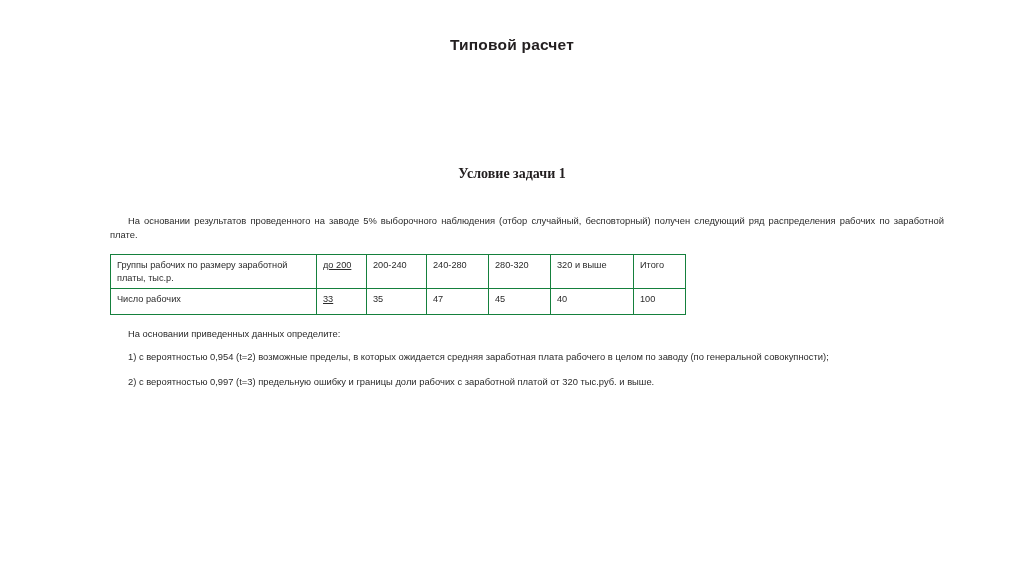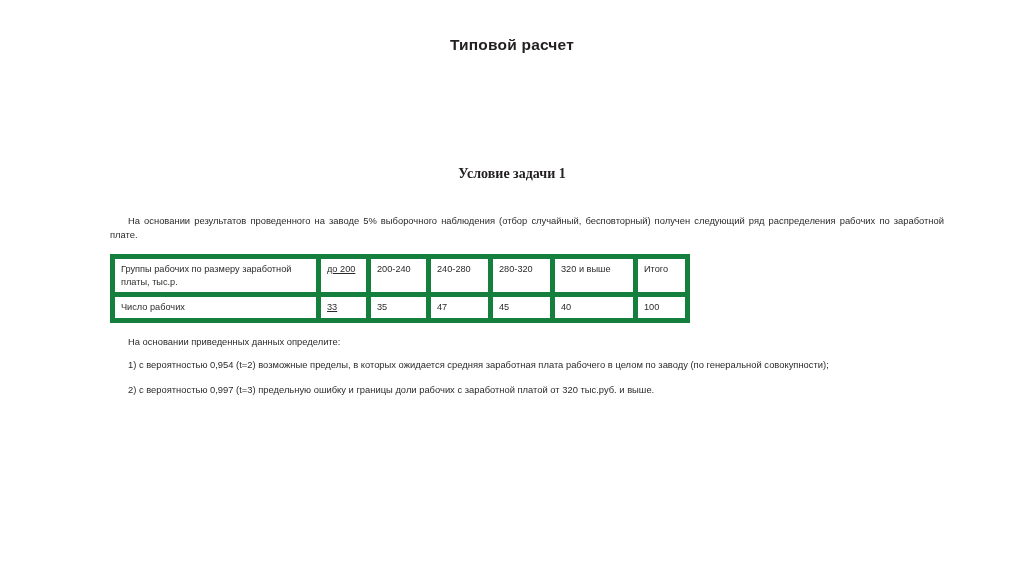--- a/index.html
+++ b/index.html
@@ -67,21 +67,21 @@
   }
 
   table.data-table {
     border-collapse: collapse;
     table-layout: fixed;
     font-size: 9.2px;
     color: #2b2b2b;
   }
 
   table.data-table td {
-    border: 5px solid #15803d;
+    border: 1px solid #15803d;
     padding: 4px 5px 4px 6px;
     vertical-align: top;
     line-height: 1.35;
     height: 26px;
     box-sizing: border-box;
   }
 
   table.data-table tr.row-head td {
     height: 34px;
   }

